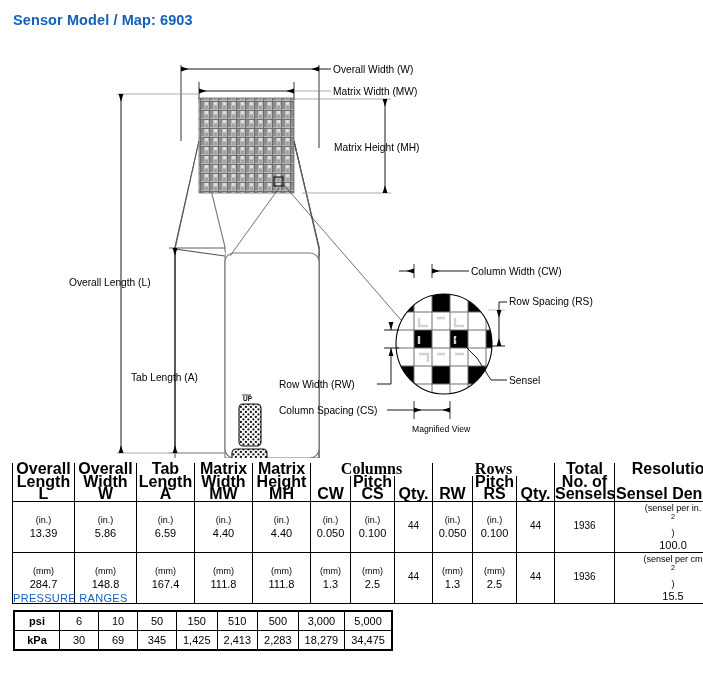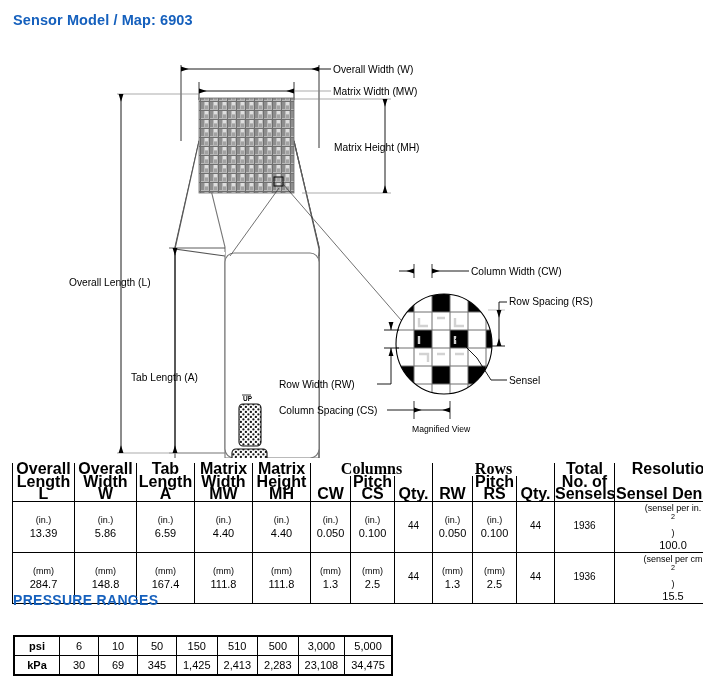--- a/index.html
+++ b/index.html
@@ -98,31 +98,30 @@
     height: 30px;
   }
   .twoline span { display: block; }
   sup { font-size: 7.2px; vertical-align: super; line-height: 0; }
 
   
   #pressure-heading {
     position: absolute;
     left: 13px;
     top: 592px;
-    font-size: 14px;
-    font-weight: bold;
+    font-size: 11px;
+    font-weight: normal;
     color: #1560bd;
     letter-spacing: 0.3px;
     text-align: center;
   }
   #pressure-table-wrap {
     position: absolute;
     left: 13px;
     top: 610px;
-    margin-top: 25px;
   }
   table.press {
     border-collapse: collapse;
     font-size: 11px;
   }
   table.press td {
     border: 1px solid #000000;
     text-align: center;
     height: 18px;
     padding: 0 6px;
@@ -515,18 +514,18 @@
         <td>5,000</td>
       </tr>
       <tr>
         <td class="rowlabel">kPa</td>
         <td>30</td>
         <td>69</td>
         <td>345</td>
         <td>1,425</td>
         <td>2,413</td>
         <td>2,283</td>
-        <td>23,108</td>
+        <td>18,279</td>
         <td>34,475</td>
       </tr>
     </tbody>
   </table>
 </div>
 
 </body></html>

